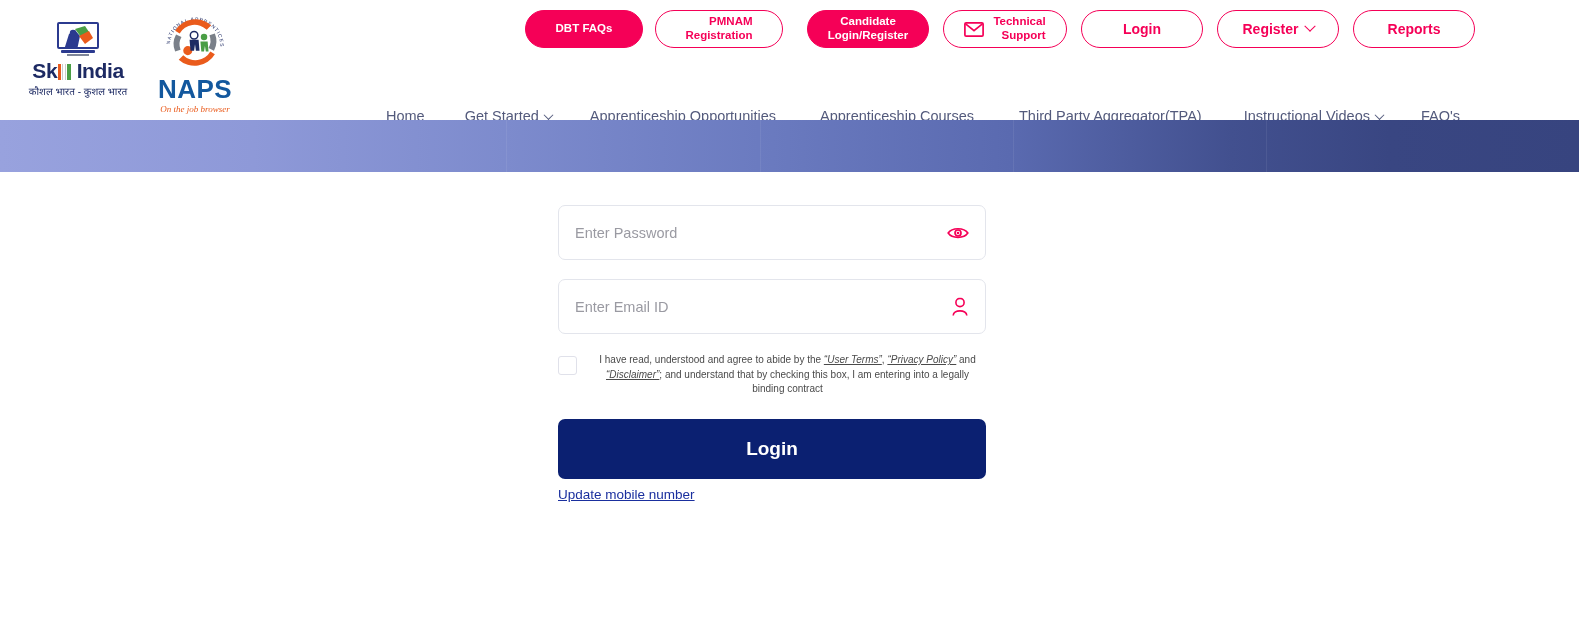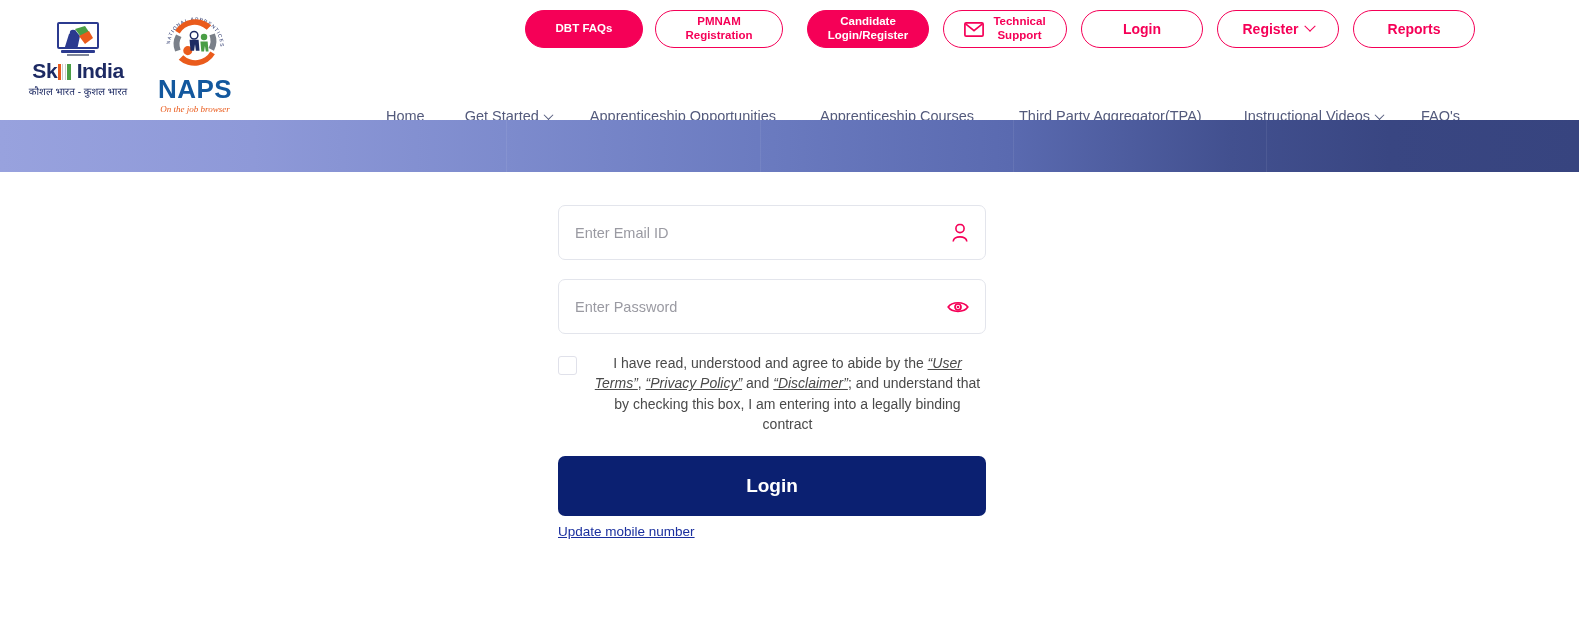--- a/index.html
+++ b/index.html
@@ -96,21 +96,21 @@
     line-height: 1.18;
     display: flex;
     align-items: center;
     justify-content: center;
     height: 38px;
     cursor: pointer;
     white-space: nowrap;
     padding: 0 12px;
   }
   .pill.solid { background: #f50057; color: #ffffff; border: 1.5px solid #f50057; }
-  .pill.ghost { background: #ffffff; color: #f50057; border: 1.5px solid #f50057; }
+  .pill.ghost { background: #ffffff; color: #f50057; border: 1.5px solid #f50057; text-align: right; }
   .pill .twoline { display:flex; flex-direction:column; }
   .pill-gap { width: 12px; flex: none; }
   .mail-icon { margin-right: 9px; display:flex; align-items:center; }
 
   .chev {
     display: inline-block;
     width: 8px; height: 8px;
     border-right: 1.6px solid currentColor;
     border-bottom: 1.6px solid currentColor;
     transform: rotate(45deg) translate(-2px,-2px);
@@ -211,21 +211,21 @@
     flex: none;
     width: 19px; height: 19px;
     border: 1.6px solid #e0e1ea;
     border-radius: 3px;
     background: #ffffff;
     margin-top: 3px;
     margin-right: 12px;
     cursor: pointer;
   }
   .terms-text {
-    font-size: 14px;
+    font-size: 10px;
     color: #4a4a4a;
     line-height: 1.45;
     text-align: center;
     flex: 1;
   }
   .terms-text i {
     font-style: italic;
     text-decoration: underline;
     cursor: pointer;
     color: #4a4a4a;
@@ -389,40 +389,40 @@
   <div class="seam" style="left:506px"></div>
   <div class="seam" style="left:760px"></div>
   <div class="seam" style="left:1013px"></div>
   <div class="seam" style="left:1266px"></div>
 </div>
 
 <div class="form-wrap">
 
 
   <div class="field">
-    <input type="text" placeholder="Enter Email ID" style="">
-    <span class="ficon">
-      <svg width="18" height="19" viewBox="0 0 18 19">
-        <circle cx="9" cy="5" r="4.1" fill="none" stroke="#f50057" stroke-width="1.6"></circle>
-        <path d="M2.2 18 C2.2 11.8 15.8 11.8 15.8 18" fill="none" stroke="#f50057" stroke-width="1.6"></path>
-      </svg>
-    </span>
-  </div>
-
-  <div class="field">
     <input type="password" placeholder="Enter Password" style="">
     <span class="ficon">
       <svg width="22" height="14" viewBox="0 0 22 14">
         <path d="M1.2 7 C5 1.3 17 1.3 20.8 7 C17 12.7 5 12.7 1.2 7 Z" fill="none" stroke="#f50057" stroke-width="1.7"></path>
         <circle cx="11" cy="7" r="3" fill="none" stroke="#f50057" stroke-width="1.7"></circle>
         <circle cx="11" cy="7" r="1.3" fill="#f50057"></circle>
       </svg>
     </span>
   </div>
 
+  <div class="field">
+    <input type="text" placeholder="Enter Email ID" style="">
+    <span class="ficon">
+      <svg width="18" height="19" viewBox="0 0 18 19">
+        <circle cx="9" cy="5" r="4.1" fill="none" stroke="#f50057" stroke-width="1.6"></circle>
+        <path d="M2.2 18 C2.2 11.8 15.8 11.8 15.8 18" fill="none" stroke="#f50057" stroke-width="1.6"></path>
+      </svg>
+    </span>
+  </div>
+
   <div class="terms-row">
     <div class="cbox"></div>
     <div class="terms-text">
       <span>I have read, understood and agree to abide by the </span><i>“User Terms”</i><span>, </span><i>“Privacy Policy”</i><span> and </span><i>“Disclaimer”</i><span>; and understand that by checking this box, I am entering into a legally binding contract</span>
     </div>
   </div>
 
   <button class="login-btn">Login</button>
 
   <div class="links-row2">

